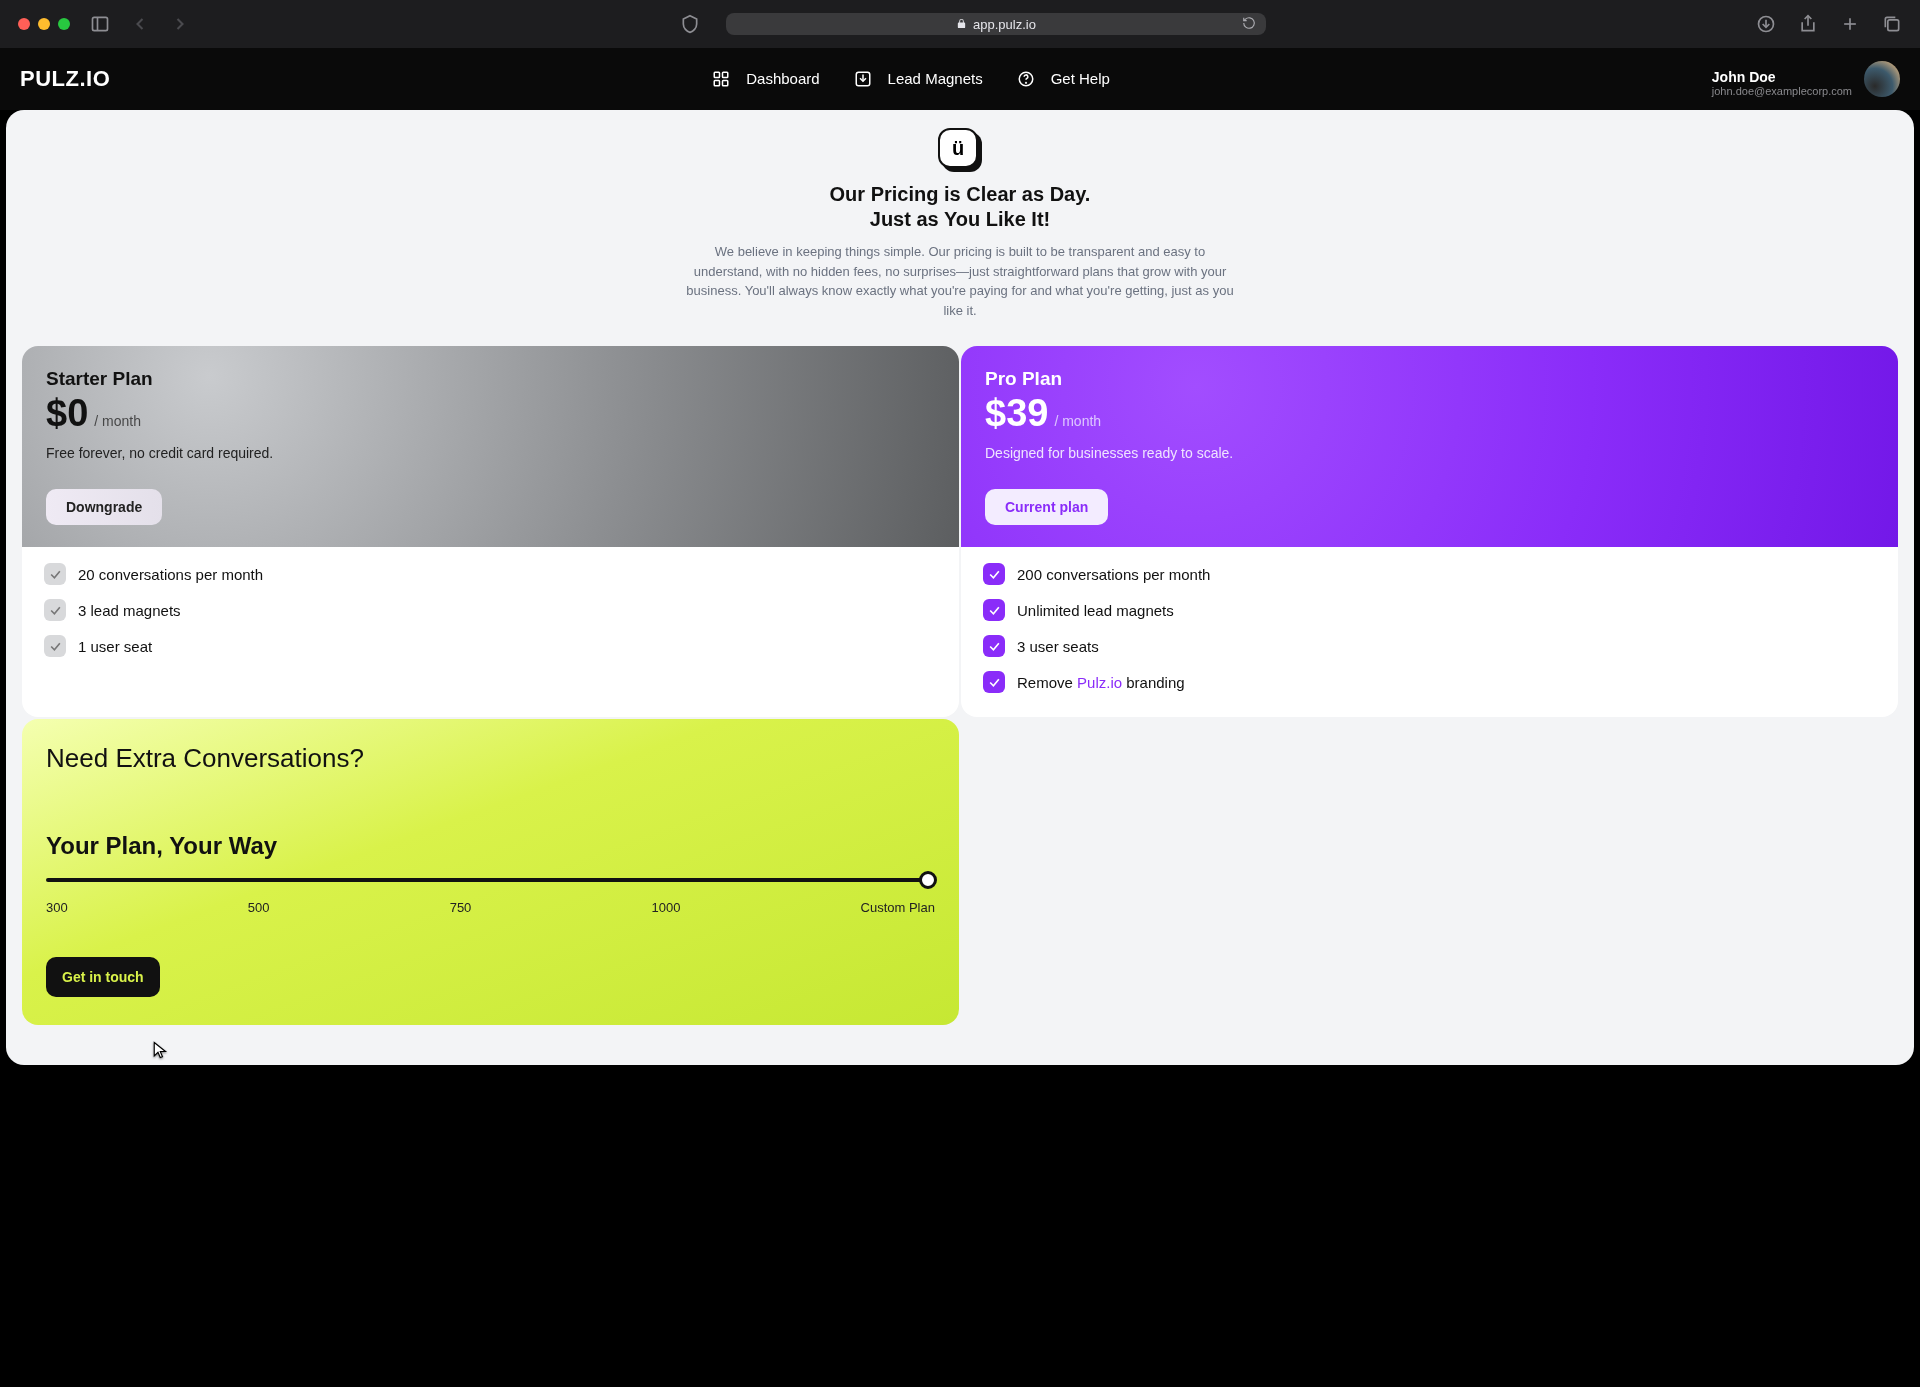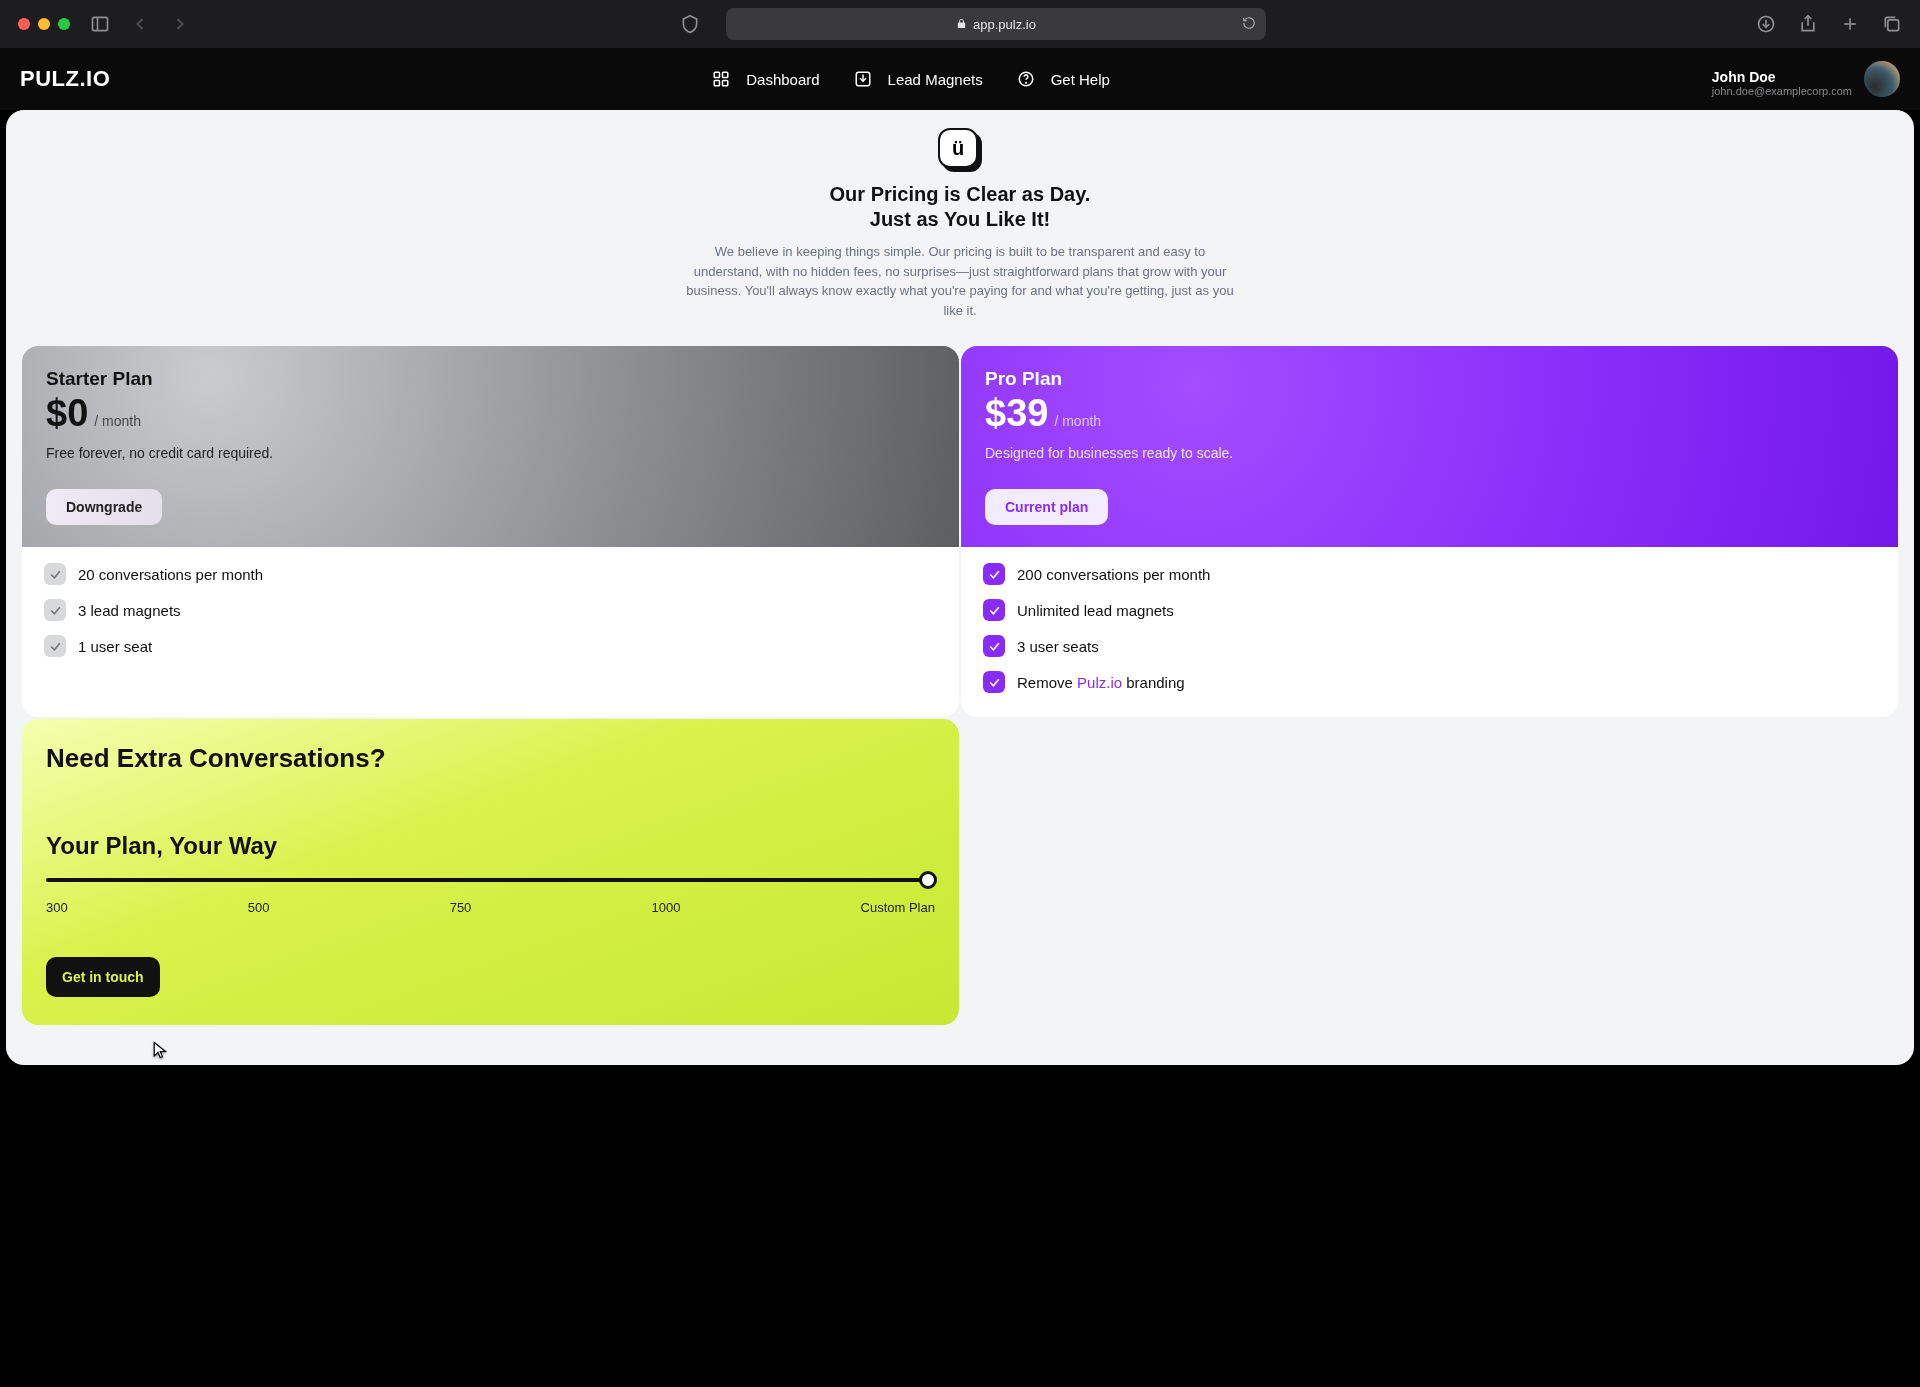--- a/index.html
+++ b/index.html
@@ -5,32 +5,32 @@
   * { margin:0; padding:0; box-sizing:border-box; font-family: -apple-system, BlinkMacSystemFont, "Segoe UI", Helvetica, Arial, sans-serif; }
   body { background:#000; }
 
   
   .browser-chrome { background:#1d1d1f; height:48px; display:flex; align-items:center; padding:0 18px; gap:20px; }
   .traffic { display:flex; gap:8px; }
   .traffic span { width:12px; height:12px; border-radius:50%; display:block; }
   .tl-close{background:#ff5f57;} .tl-min{background:#febc2e;} .tl-max{background:#28c840;}
   .chrome-btn { width:20px; height:20px; display:flex; align-items:center; justify-content:center; color:#8e8e93; }
   .chrome-btn.dis { color:#4a4a4e; }
-  .addr-bar { flex:0 0 540px; margin:0 auto; height:32px; background:#3a3a3c; border-radius:8px; display:flex; align-items:center; justify-content:center; gap:6px; color:#e5e5ea; font-size:13px; position:relative; }
+  .addr-bar { flex:0 0 540px; margin:0 auto; height:22px; background:#3a3a3c; border-radius:8px; display:flex; align-items:center; justify-content:center; gap:6px; color:#e5e5ea; font-size:13px; position:relative; }
   .addr-bar .lock { font-size:11px; }
   .addr-bar .reload { position:absolute; right:10px; color:#ababb0; }
   .chrome-spacer { flex:1; }
   .chrome-right { display:flex; gap:22px; align-items:center; }
   .shield { margin-right:6px; color:#8e8e93; }
 
   
   .app-header { background:#0a0a0a; height:62px; display:flex; align-items:center; padding:0 20px; }
   .logo { color:#fff; font-weight:800; font-size:22px; letter-spacing:0.5px; }
   .nav { flex:1; display:flex; justify-content:center; gap:34px; }
-  .nav-item { display:flex; align-items:center; gap:16px; color:#fff; font-size:15px; cursor:pointer; }
+  .nav-item { display:flex; gap:16px; color:#fff; font-size:15px; cursor:pointer; }
   .nav-item svg { width:18px; height:18px; }
   .user-block { display:flex; align-items:flex-end; gap:12px; }
   .user-text { text-align:left; }
   .user-name { color:#fff; font-size:14px; font-weight:600; }
   .user-email { color:#8a8a8e; font-size:11px; }
   .avatar { width:36px; height:36px; border-radius:50%; background:radial-gradient(circle at 30% 70%, #2a2a2a 0%, #3d5a6c 50%, #c9a87c 85%); }
 
   
   .page { background:#f3f4f6; border-radius:18px; margin:0 6px 6px 6px; min-height:820px; padding:18px 16px 40px 16px; }
   .hero { text-align:center; max-width:780px; margin:0 auto 26px auto; }
@@ -66,21 +66,21 @@
   .features { padding:16px 22px 24px 22px; display:flex; flex-direction:column; gap:14px; }
   .feat { display:flex; align-items:center; gap:12px; font-size:15px; color:#111; }
   .chk { width:22px; height:22px; border-radius:6px; display:flex; align-items:center; justify-content:center; flex-shrink:0; }
   .chk svg { width:13px; height:13px; }
   .starter .chk { background:#d8d9db; color:#777; }
   .pro .chk { background:#8a2cf9; color:#fff; }
   .brand-link { color:#8a2cf9; }
 
   
   .extra { background:linear-gradient(160deg, #f4ffb0 0%, #d9f24a 40%, #c6e833 100%); border-radius:16px; padding:24px 24px 28px 24px; position:relative; }
-  .extra h2 { font-size:26px; font-weight:700; color:#111; margin-bottom:8px; }
+  .extra h2 { font-size:26px; font-weight:400; color:#111; margin-bottom:8px; }
   .extra .sub { font-size:14px; color:#2b2b16; line-height:1.45; }
   .extra h3 { margin-top:58px; font-size:24px; font-weight:800; color:#111; }
   .slider-wrap { margin-top:18px; position:relative; }
   .slider-track { height:4px; background:#111; border-radius:2px; width:100%; }
   .slider-thumb { position:absolute; right:-2px; top:-7px; width:18px; height:18px; border-radius:50%; background:#fff; border:3px solid #111; }
   .ticks { display:flex; justify-content:space-between; margin-top:18px; font-size:13px; color:#222; }
   .touch-btn { margin-top:42px; background:#111; color:#d9f24a; border:none; padding:12px 16px; border-radius:10px; font-size:14px; font-weight:600; cursor:pointer; }
 
   .cursor { position:absolute; width:18px; height:18px; pointer-events:none; }
   .cursor svg { filter: drop-shadow(0 1px 1px rgba(0,0,0,0.5)); }

